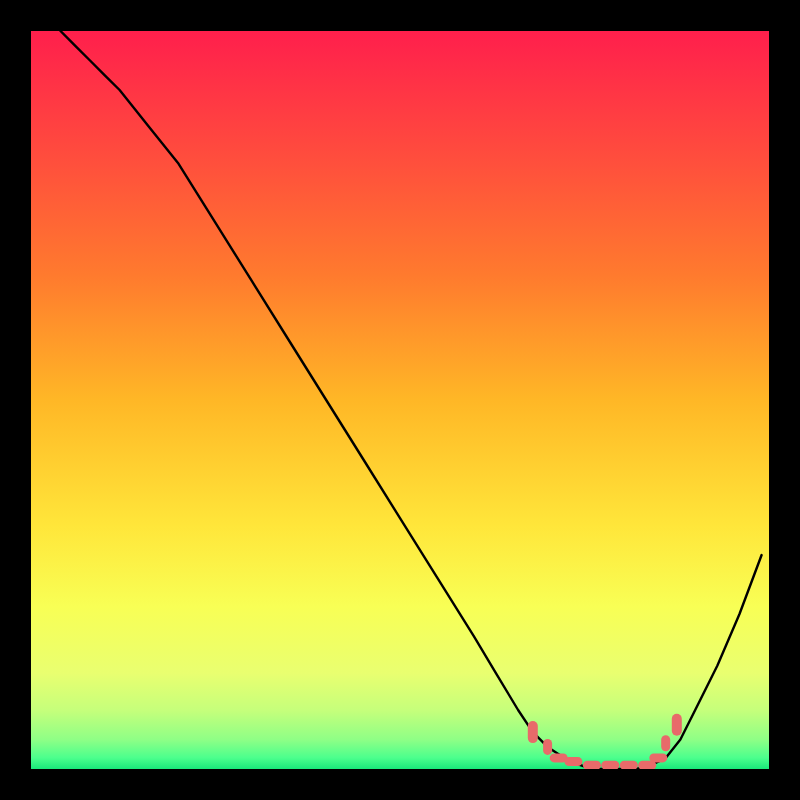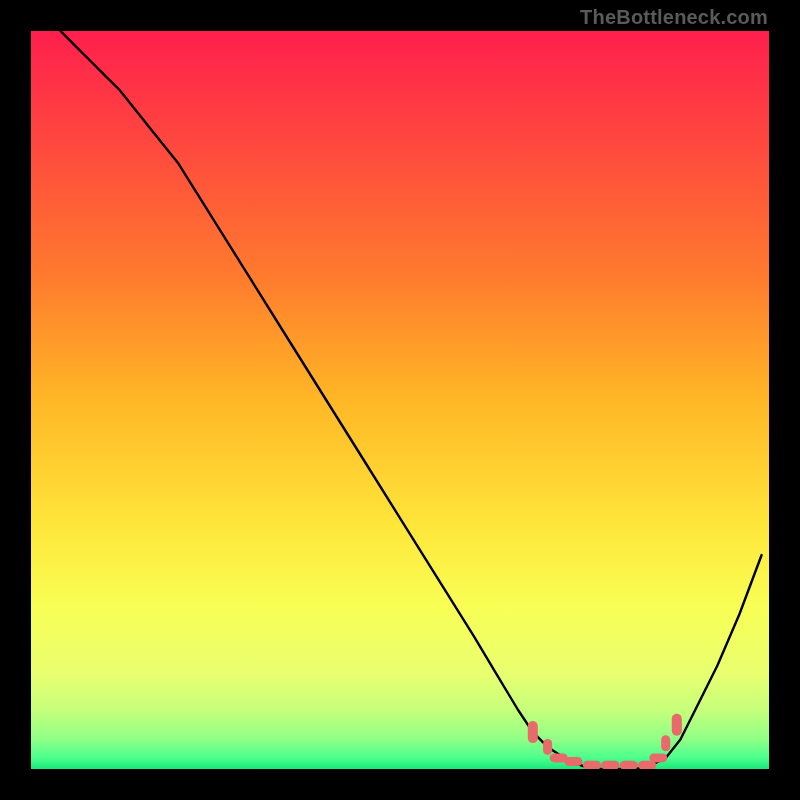--- a/index.html
+++ b/index.html
@@ -74,14 +74,13 @@
           <rect x="551.9" y="729.8" width="18" height="9" rx="4.5" ry="4.5" fill="#e86a6a"></rect>
           <rect x="570.3" y="729.8" width="18" height="9" rx="4.5" ry="4.5" fill="#e86a6a"></rect>
           <rect x="588.8" y="729.8" width="18" height="9" rx="4.5" ry="4.5" fill="#e86a6a"></rect>
           <rect x="607.2" y="729.8" width="18" height="9" rx="4.5" ry="4.5" fill="#e86a6a"></rect>
           <rect x="618.3" y="722.4" width="18" height="9" rx="4.5" ry="4.5" fill="#e86a6a"></rect>
           <rect x="630.2" y="704.2" width="9" height="16" rx="4.5" ry="4.5" fill="#e86a6a"></rect>
           <rect x="640.8" y="682.7" width="10" height="22" rx="5" ry="5" fill="#e86a6a"></rect>
         </g>
     </svg>
   </div>
-  <div class="watermark">TheBottleneck.com</div>
 </div>
 
 </body></html>

